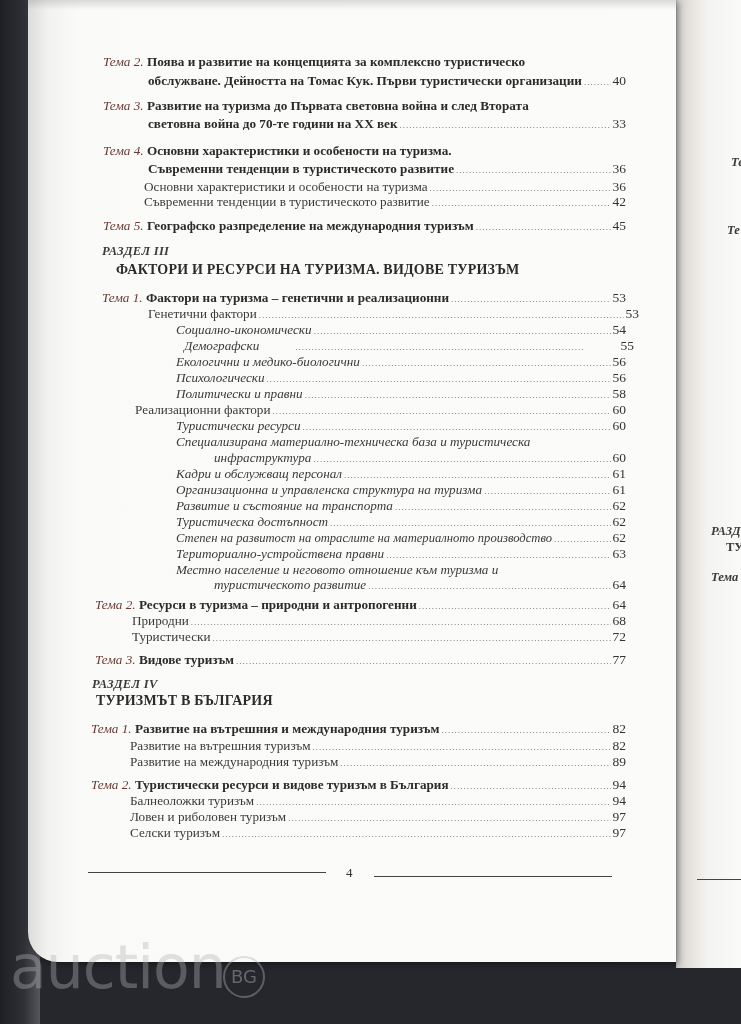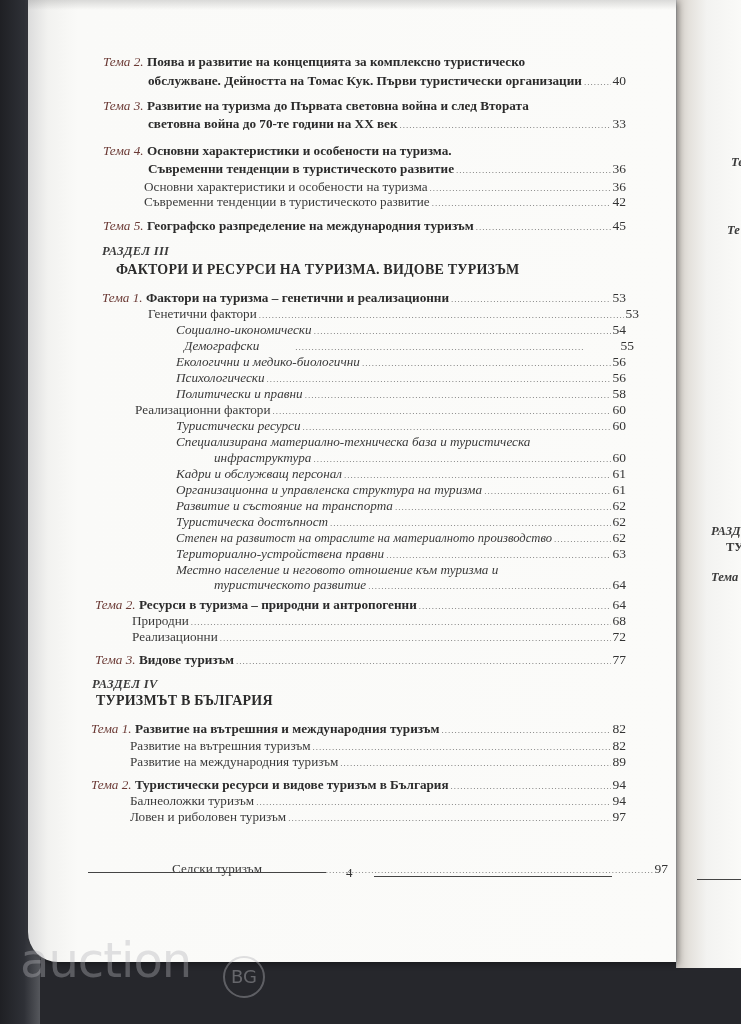--- a/index.html
+++ b/index.html
@@ -93,23 +93,23 @@
     }
     .page-num {
       position: absolute; font-size: 13px; color: #333;
     }
     .rp-frag {
       position: absolute; font-style: italic; font-weight: bold; font-size: 12.5px; color: #3b3b3b;
       white-space: nowrap;
     }
     .rp-frag.upright { font-style: normal; }
     .watermark {
-      position: absolute; left: 20px; top: 932px;
+      position: absolute; left: 10px; top: 932px;
       font-family: "DejaVu Sans", sans-serif;
-      font-size: 48px; letter-spacing: -1px;
+      font-size: 60px; letter-spacing: -1px;
       color: rgba(180,180,185,0.38);
       font-weight: normal;
     }
     .watermark-bg {
       position: absolute; left: 223px; top: 956px;
       font-family: "DejaVu Sans", sans-serif;
       font-size: 18px; color: rgba(180,180,185,0.45);
       border: 2px solid rgba(180,180,185,0.4);
       border-radius: 50%;
       width: 42px; height: 42px; line-height: 38px; text-align: center;
@@ -275,21 +275,21 @@
       <span class="lbl"><span class="tema-prefix">Тема 2.</span> <span class="bold">Ресурси в туризма – природни и антропогенни</span></span>
       <span class="dots"></span>
       <span class="pg">64</span>
     </div>
     <div class="row" style="left:104px;top:613px;width:494px;">
       <span class="lbl regular">Природни</span>
       <span class="dots"></span>
       <span class="pg">68</span>
     </div>
     <div class="row" style="left:104px;top:629px;width:494px;">
-      <span class="lbl regular">Реализационни</span>
+      <span class="lbl regular">Туристически</span>
       <span class="dots"></span>
       <span class="pg">72</span>
     </div>
 
     <div class="row" style="left:67px;top:652px;width:531px;">
       <span class="lbl"><span class="tema-prefix">Тема 3.</span> <span class="bold">Видове туризъм</span></span>
       <span class="dots"></span>
       <span class="pg">77</span>
     </div>
 
@@ -320,21 +320,21 @@
     <div class="row" style="left:102px;top:793px;width:496px;">
       <span class="lbl regular">Балнеоложки туризъм</span>
       <span class="dots"></span>
       <span class="pg">94</span>
     </div>
     <div class="row" style="left:102px;top:809px;width:496px;">
       <span class="lbl regular">Ловен и риболовен туризъм</span>
       <span class="dots"></span>
       <span class="pg">97</span>
     </div>
-    <div class="row" style="left:102px;top:861px;width:496px;margin-left:42px;">
+    <div class="row" style="left:102px;top:825px;width:496px;">
       <span class="lbl regular">Селски туризъм</span>
       <span class="dots"></span>
       <span class="pg">97</span>
     </div>
 
     <div class="footer-line" style="left:60px;top:872px;width:238px;"></div>
     <div class="page-num" style="left:318px;top:865px;">4</div>
     <div class="footer-line" style="left:346px;top:876px;width:238px;"></div>
   </div>
 </div>

